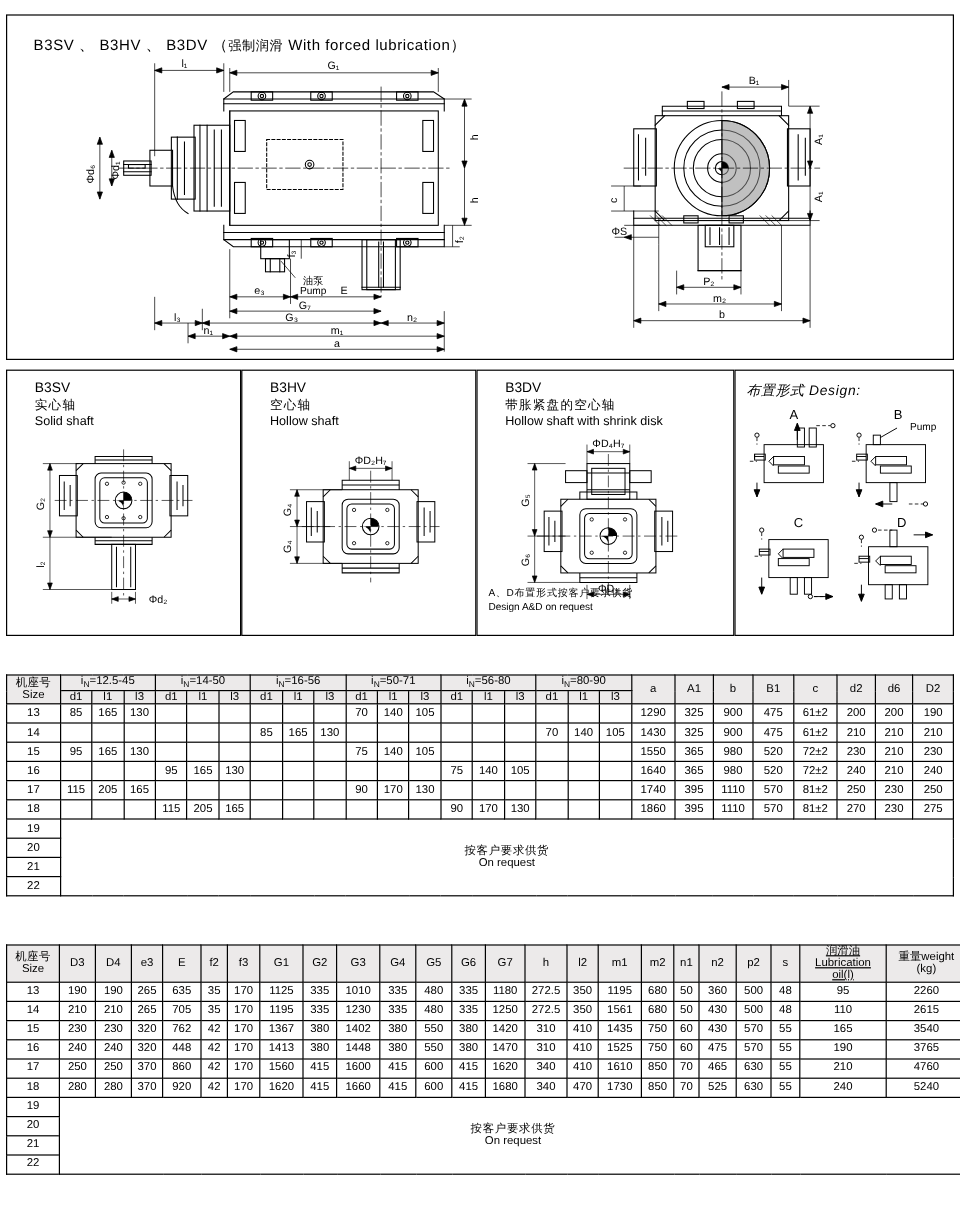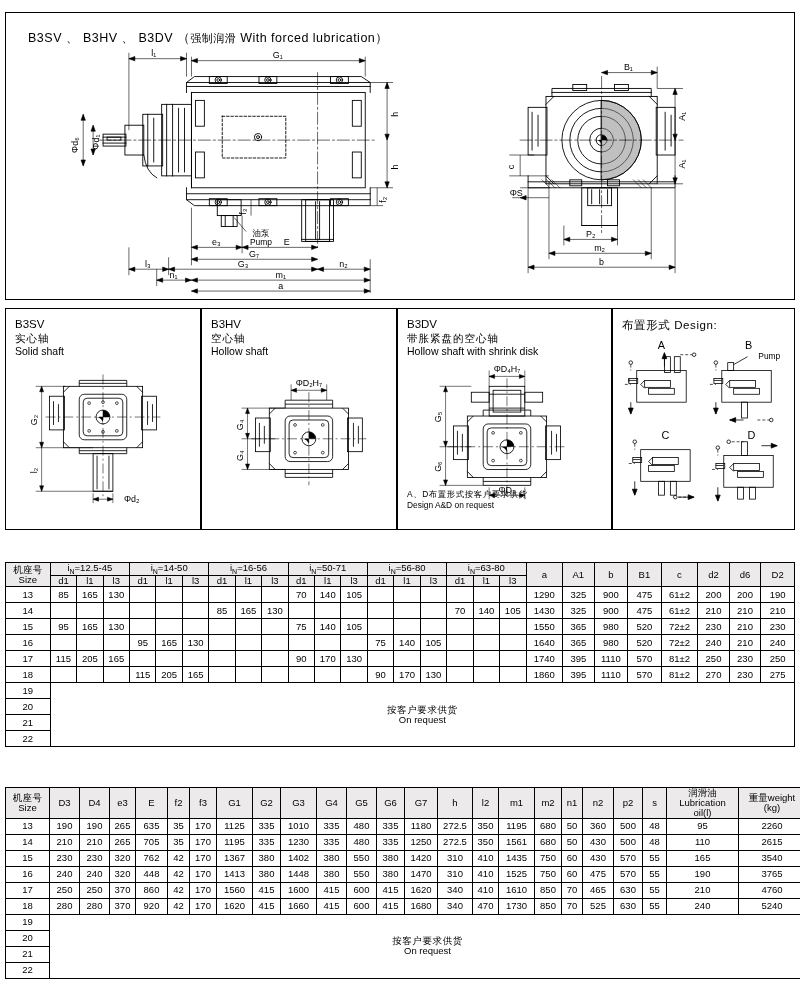--- a/index.html
+++ b/index.html
@@ -15,44 +15,44 @@
   #top-title .cn{font-size:11px;}
   .drawing-svg{position:absolute;left:0;top:0;width:100%;height:100%;}
 
   
   #mid-row{position:absolute;left:5px;top:308px;width:790px;height:222px;}
   .mpanel{position:absolute;top:0;height:222px;}
   #p-b3sv{left:0;width:196px;}
   #p-b3hv{left:196px;width:196px;text-decoration:underline;}
   #p-b3dv{left:392px;width:215px;}
   #p-design{left:607px;width:183px;}
-  .mlabel{position:absolute;left:9px;top:8px;line-height:1.28;}
+  .mlabel{position:absolute;left:23px;top:8px;line-height:1.28;}
   .mlabel .code{font-size:11.5px;display:block;}
   .mlabel .cn{font-size:10.5px;display:block;letter-spacing:1px;}
   .mlabel .en{font-size:10.5px;display:block;}
   .note{position:absolute;left:9px;bottom:19px;font-size:8.4px;line-height:1.25;}
   .note .cn{letter-spacing:.6px;display:block;}
-  .dlabel{position:absolute;left:9px;top:9px;font-size:11.5px;letter-spacing:.6px;}
+  .dlabel{position:absolute;left:9px;top:9px;font-size:11.5px;letter-spacing:.6px;font-style:italic;}
 
   
   table{border-collapse:collapse;table-layout:fixed;}
   .tbl{position:absolute;border:1.5px solid #000;}
   .tbl th,.tbl td{border:1px solid #000;text-align:center;vertical-align:middle;
       font-size:9.5px;padding:0;line-height:1.05;font-family:"Liberation Sans",sans-serif;}
   .tbl th{background:#eceaea;font-weight:normal;}
   .tbl td{background:#fff;height:15px;}
   .hgroup{font-size:9.5px;}
   .hsize{font-size:9.5px;line-height:1.2;}
   .hsize .cn{font-size:9.5px;letter-spacing:.3px;}
   .sub{font-size:7px;vertical-align:sub;}
   .req{font-size:9.5px;line-height:1.35;}
   .req .cn{letter-spacing:.6px;}
   #tbl1{left:5px;top:562px;width:790px;}
   #tbl2{left:5px;top:787px;width:790px;}
-  .oil-h{font-size:8.6px;line-height:1.12;}
+  .oil-h{font-size:8.6px;line-height:1.12;text-decoration:underline;}
   .wt-h{font-size:8.6px;line-height:1.12;}
 </style>
 </head>
 <body>
 
 <div class="page">
 
   <div class="panel" id="top-block">
     <div id="top-title">
       <span>B3SV 、 B3HV 、 B3DV</span>
@@ -661,21 +661,21 @@
       <tr>
         <th rowspan="2" class="hsize">
           <span class="cn">机座号</span><br>
           <span>Size</span>
         </th>
         <th colspan="3" class="hgroup"><span>i</span><span class="sub">N</span><span>=12.5-45</span></th>
         <th colspan="3" class="hgroup"><span>i</span><span class="sub">N</span><span>=14-50</span></th>
         <th colspan="3" class="hgroup"><span>i</span><span class="sub">N</span><span>=16-56</span></th>
         <th colspan="3" class="hgroup"><span>i</span><span class="sub">N</span><span>=50-71</span></th>
         <th colspan="3" class="hgroup"><span>i</span><span class="sub">N</span><span>=56-80</span></th>
-        <th colspan="3" class="hgroup"><span>i</span><span class="sub">N</span><span>=63-80</span></th>
+        <th colspan="3" class="hgroup"><span>i</span><span class="sub">N</span><span>=80-90</span></th>
         <th rowspan="2">a</th>
         <th rowspan="2">A1</th>
         <th rowspan="2">b</th>
         <th rowspan="2">B1</th>
         <th rowspan="2">c</th>
         <th rowspan="2">d2</th>
         <th rowspan="2">d6</th>
         <th rowspan="2">D2</th>
       </tr>
       <tr id="t1-subhead">

